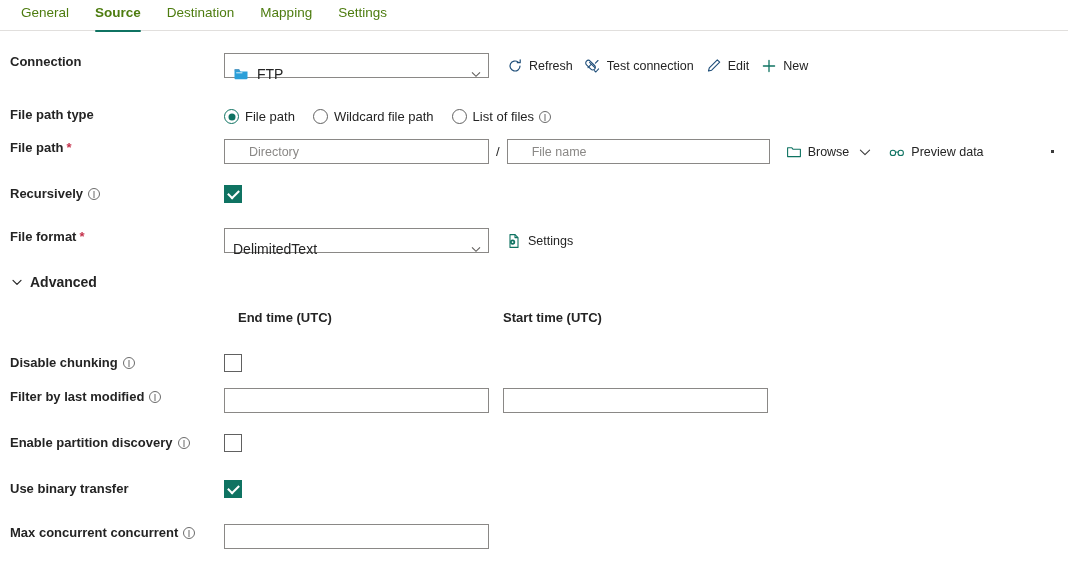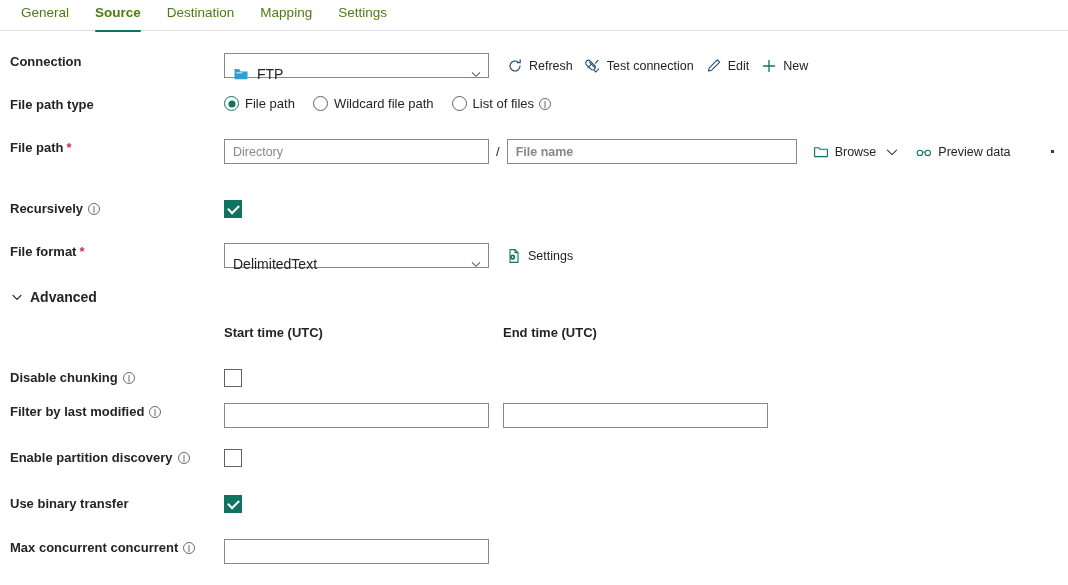--- a/index.html
+++ b/index.html
@@ -108,21 +108,21 @@
   }
   .radio .rlabel { font-size: 13px; color: #242424; }
 
   
   .input {
     height: 25px;
     border: 1px solid #8a8886;
     background: #fff;
     display: flex;
     align-items: center;
-    padding: 0 8px;
+    padding: 0 24px;
     font-size: 12.5px;
     color: #242424;
   }
   .input .ph { color: #8a8886; }
   .select {
     height: 25px;
     border: 1px solid #8a8886;
     background: #fff;
     display: flex;
     align-items: center;
@@ -272,21 +272,21 @@
               <path d="M8 2.4v11.2M2.4 8h11.2" fill="none" stroke="#0f7362" stroke-width="1.3" stroke-linecap="round"></path>
             </svg>
           </span>
           <span>New</span>
         </div>
       </div>
     </div>
   </div>
 
   
-  <div class="row" style="margin-top:15px;">
+  <div class="row" style="margin-top:15px;align-items:flex-end;">
     <div class="label">
       <span>File path type</span>
     </div>
     <div class="ctrl">
       <div class="radio-group">
         <div class="radio sel">
           <span class="dot"></span>
           <span class="rlabel">File path</span>
         </div>
         <div class="radio">
@@ -306,21 +306,21 @@
   <div class="row" style="margin-top:15px;">
     <div class="label">
       <span>File path</span>
       <span class="req">*</span>
     </div>
     <div class="ctrl">
       <div class="input" style="width:265px;">
         <span class="ph">Directory</span>
       </div>
       <span style="margin:0 7px;color:#242424;">/</span>
-      <div class="input" style="width:290px;font-weight:bold;">
+      <div class="input" style="width:263px;">
         <span class="ph">File name</span>
       </div>
 
       <div style="display:flex;align-items:center;margin-left:10px;">
         <div class="cmd">
           <span class="ic">
             <svg viewBox="0 0 16 16" width="16" height="16">
               <path d="M1.6 12.6V3.8h4.3l1.2 1.5h7.3v7.3z" fill="none" stroke="#0f7362" stroke-width="1.1" stroke-linejoin="round"></path>
             </svg>
           </span>
@@ -341,21 +341,21 @@
               <path d="M7.4 8.6c.6-.7 2.4-.7 3 0" fill="none" stroke="#0f7362" stroke-width="1.15"></path>
             </svg>
           </span>
           <span>Preview data</span>
         </div>
       </div>
     </div>
   </div>
 
   
-  <div class="row" style="margin-top:33px;">
+  <div class="row" style="margin-top:18px;">
     <div class="label">
       <span>Recursively</span>
       <span class="info"></span>
     </div>
     <div class="ctrl">
       <span class="cbox on"></span>
     </div>
   </div>
 
   
@@ -394,22 +394,22 @@
           <path d="M3 5.4L7 9.4l4-4" fill="none" stroke="#242424" stroke-width="1.2" stroke-linecap="round" stroke-linejoin="round"></path>
         </svg>
     </span>
     <span>Advanced</span>
   </div>
 
   
   <div class="row" style="margin-top:16px;">
     <div class="label"></div>
     <div class="ctrl">
+      <div style="width:265px;margin-left:14px;" class="subhead">End time (UTC)</div>
       <div style="width:265px;" class="subhead">Start time (UTC)</div>
-      <div style="width:265px;margin-left:14px;" class="subhead">End time (UTC)</div>
     </div>
   </div>
 
   
   <div class="row" style="margin-top:16px;">
     <div class="label">
       <span>Disable chunking</span>
       <span class="info"></span>
     </div>
     <div class="ctrl">

